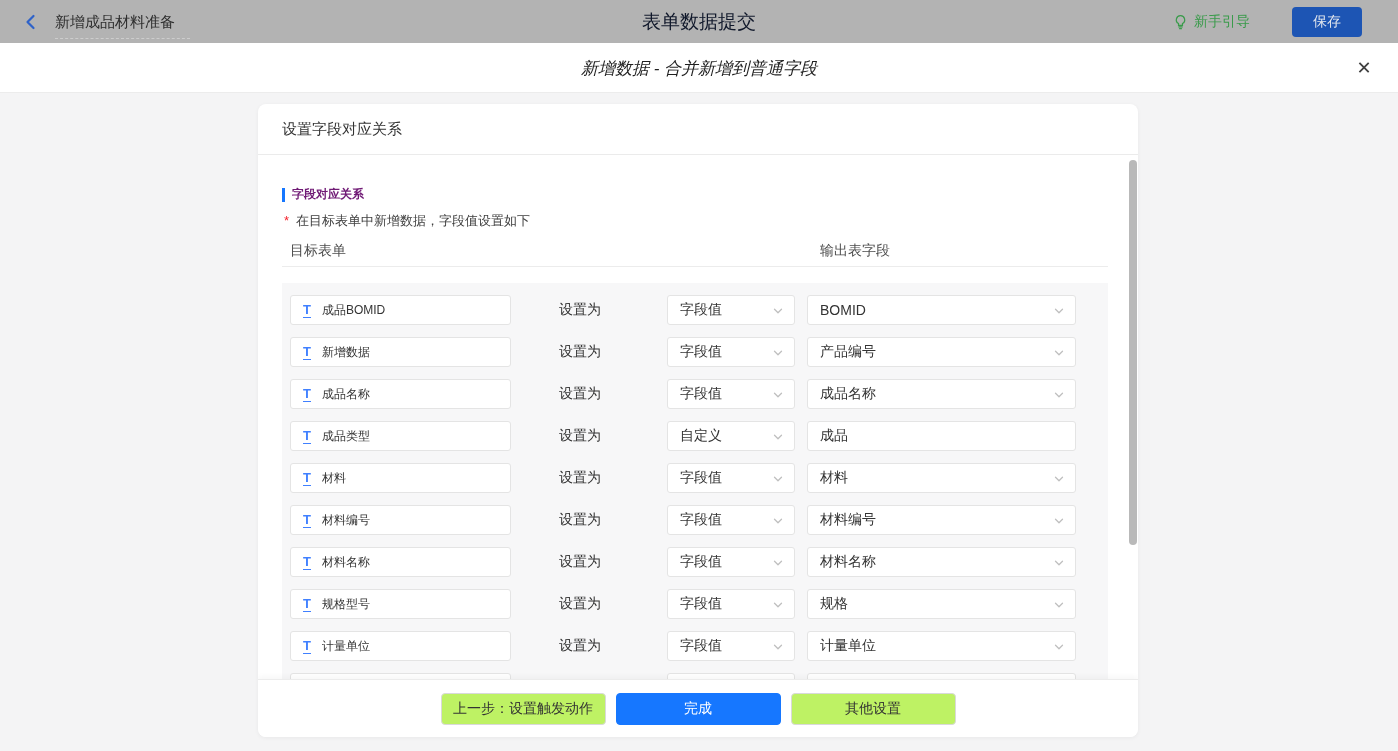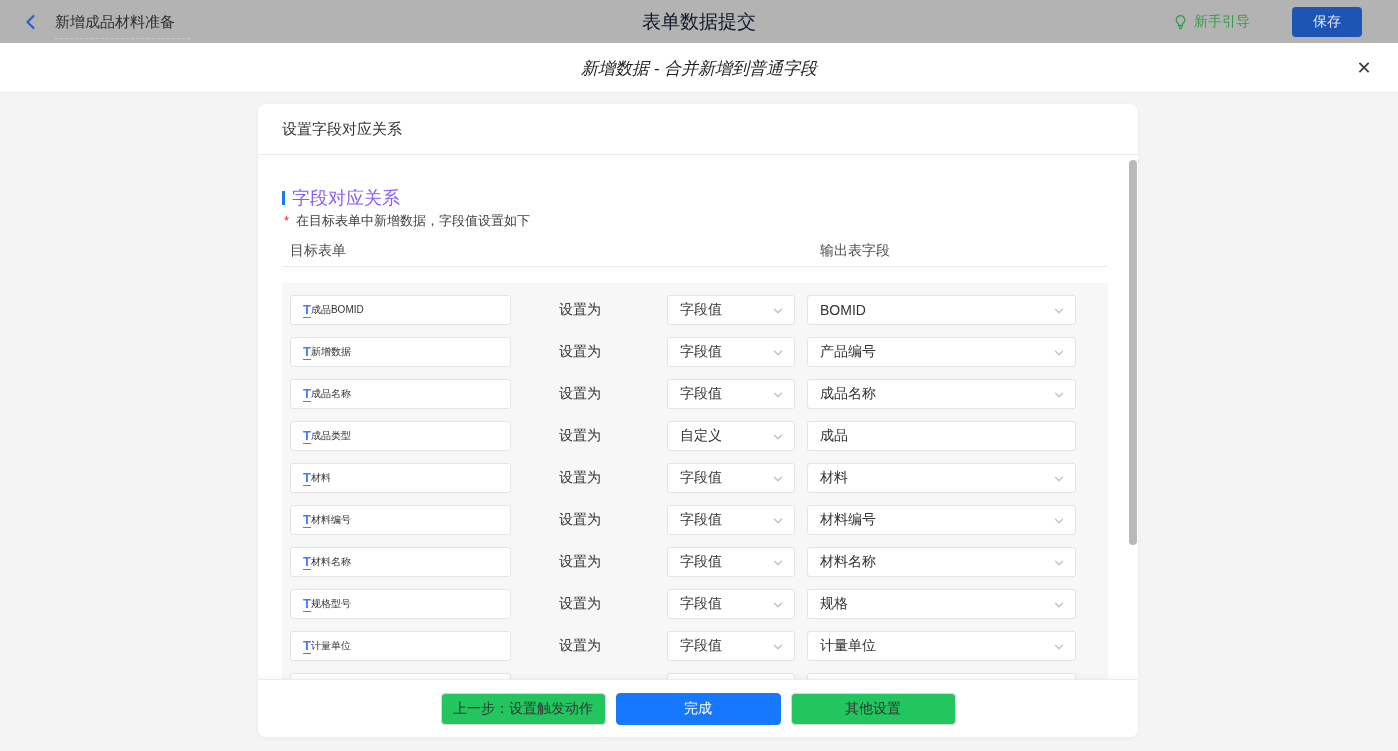--- a/index.html
+++ b/index.html
@@ -66,21 +66,21 @@
     position:absolute; left:0; top:0; width:100%; height:51px;
     border-bottom:1px solid #ebebeb;
     display:flex; align-items:center; padding-left:24px;
     font-size:15px; color:#333;
   }
   .section-title-row {
     position:absolute; left:24px; top:82px;
     display:flex; align-items:center; gap:7px;
   }
   .section-bar { width:3px; height:14px; background:var(--primary-blue); }
-  .section-title { font-size:18px; font-weight:normal; color:#8b5cf6; }
+  .section-title { font-size:12px; font-weight:bold; color:#701a75; }
   .note-row { position:absolute; left:26px; top:108px; font-size:13px; color:#404040; }
   .required-mark { color:var(--required-red); margin-right:7px; font-size:13px; }
   .col-label { position:absolute; top:138px; font-size:14px; color:#4d4d4d; }
   .col-label.target { left:32px; }
   .col-label.output { left:562px; }
   .cols-divider { position:absolute; left:24px; top:162px; width:826px; height:1px; background:#ececec; }
 
   
   .rows-panel {
     position:absolute; left:24px; top:179px; width:826px; height:396px;
@@ -89,21 +89,21 @@
   .row { position:absolute; left:0; width:826px; height:30px; }
   .field-box {
     position:absolute; left:8px; top:0; width:221px; height:30px;
     background:#fff; border:1px solid #e4e4e4; border-radius:3px;
     display:flex; align-items:center; padding-left:12px; cursor:pointer;
   }
   .t-icon {
     font-size:13px; font-weight:600; line-height:1; color:#4080ff;
     border-bottom:1.5px solid #4080ff; padding-bottom:1px;
   }
-  .field-label { font-size:10px; color:#333; }
+  .field-label { margin-left:11px; font-size:12px; color:#333; }
   .set-as { position:absolute; left:277px; top:0; height:30px; display:flex; align-items:center; font-size:14px; color:#333; }
   .select {
     position:absolute; top:0; height:30px; background:#fff;
     border:1px solid #e4e4e4; border-radius:3px;
     display:flex; align-items:center; padding:0 28px 0 12px; cursor:pointer;
   }
   .select.mode { left:385px; width:128px; }
   .select.output { left:525px; width:269px; }
   .select-value { font-size:14px; color:#333; white-space:nowrap; }
   .chevron { position:absolute; right:10px; top:9px; width:12px; height:12px; }
@@ -119,21 +119,21 @@
     position:absolute; left:0; top:575px; width:100%; height:58px;
     background:#fff; border-top:1px solid #ececec;
     box-shadow:0 -2px 6px rgba(0,0,0,0.04);
     display:flex; align-items:center; justify-content:center; gap:10px;
   }
   .btn {
     width:165px; height:32px; border-radius:4px; font-size:14px;
     display:flex; align-items:center; justify-content:center;
     cursor:pointer; font-family:inherit;
   }
-  .btn.secondary { background:#22c55e; border:1px solid #d9d9d9; color:#333; }
+  .btn.secondary { background:#bef264; border:1px solid #d9d9d9; color:#333; }
   .btn.primary { background:var(--primary-blue); border:1px solid var(--primary-blue); color:#fff; }
 </style>
 </head>
 <body>
 
 <div class="topbar" style="background: rgb(179, 179, 179);">
   <div class="topbar-left">
     <svg class="back-icon" viewBox="0 0 18 18">
       <path d="M11.5 3 L5.5 9 L11.5 15" fill="none" stroke="#2e62c9" stroke-width="2.2" stroke-linecap="round" stroke-linejoin="round"></path>
     </svg>

